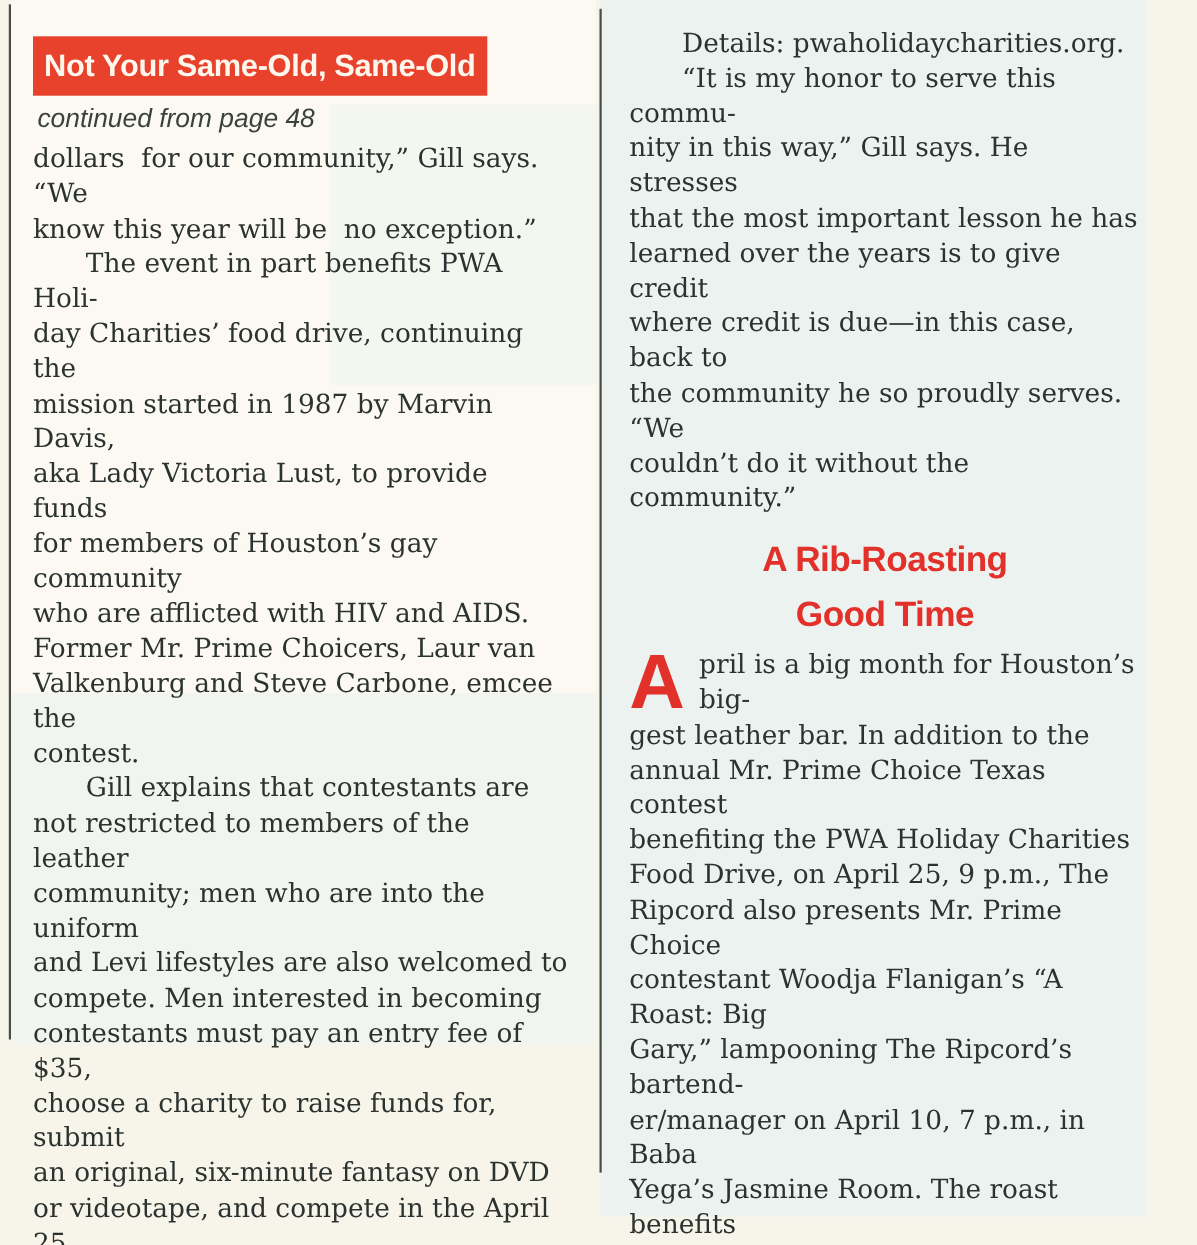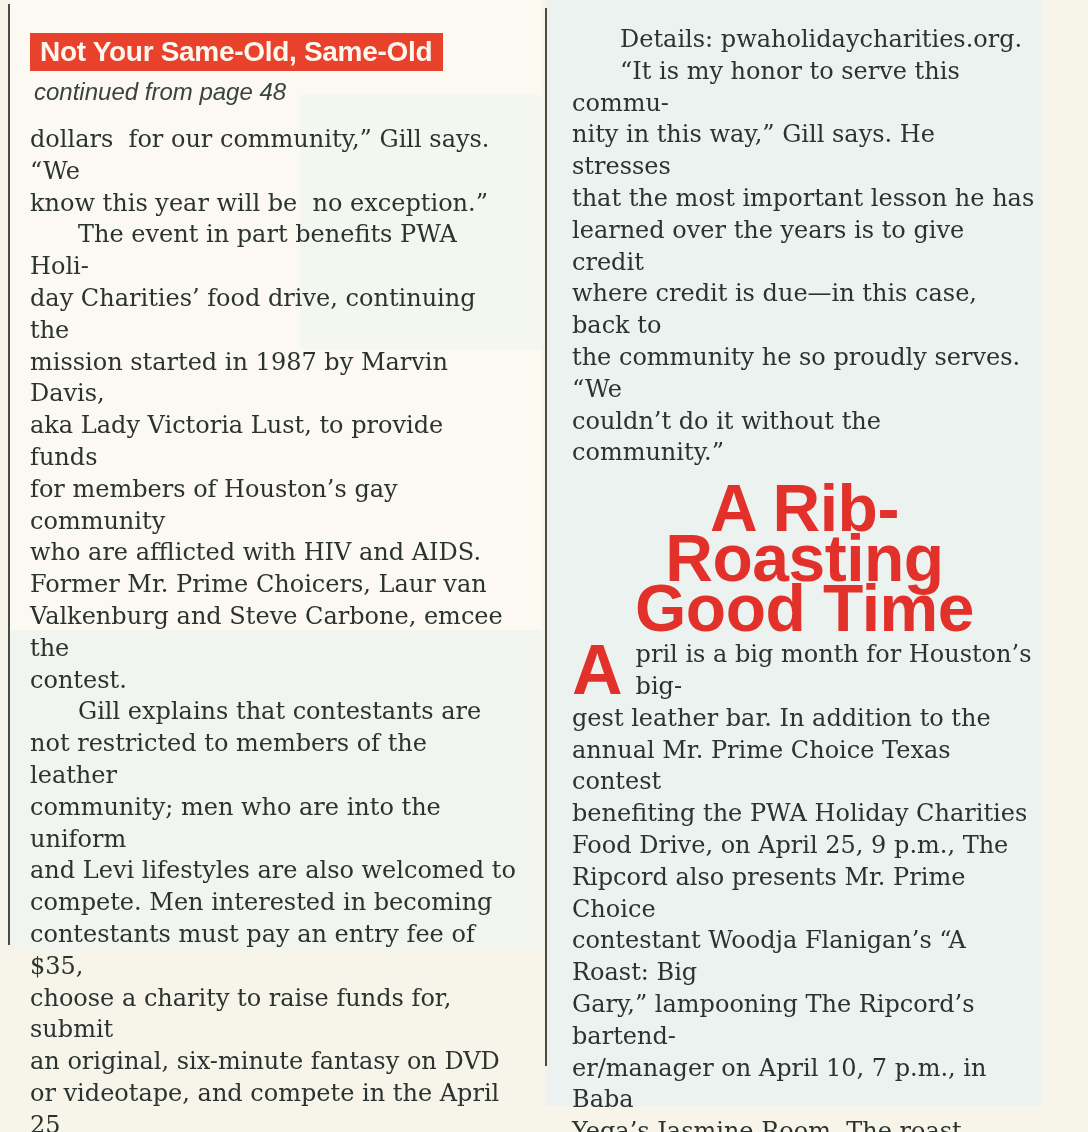--- a/index.html
+++ b/index.html
@@ -16,43 +16,43 @@
   .tint-a{left:10px;top:630px;width:532px;height:320px;background:#e9f0ed;opacity:.55;}
   .tint-b{left:300px;top:95px;width:242px;height:255px;background:#ebf2f0;opacity:.45;}
   
   .left-rule{left:8px;top:4px;width:2px;height:941px;background:#474c47;z-index:2;}
   .col-divider{left:545px;top:8px;width:2px;height:1058px;background:#474c47;z-index:2;}
   
   .left-col{left:30px;top:33px;width:488px;z-index:3;}
   .right-col{left:572px;top:24px;width:465px;z-index:3;}
   
   .banner{
-    width:403px;height:38px;background:#e8422d;
+    width:403px;height:54px;background:#e8422d;
     padding-left:10px;display:flex;align-items:center;
   }
   .banner-text{
     font-family:"Liberation Sans", sans-serif;font-weight:700;
     font-size:28px;letter-spacing:-0.3px;color:#fdf7ee;
     white-space:nowrap;
   }
   .continued{
     font-family:"Liberation Sans", sans-serif;font-style:italic;
     font-size:24px;color:#3a423e;margin:7px 0 0 4px;
   }
   
   .body{
     font-size:24px;line-height:31.8px;color:#2b3330;
     margin:0;white-space:pre-line;
   }
-  .left-col .body.first{margin-top:18px;}
+  .left-col .body.first{margin-top:7px;}
   .indent{text-indent:48px;}
   
   .headline{
     font-family:"Liberation Sans", sans-serif;font-weight:700;
-    font-size:66px;line-height:50px;color:#e2312a;
+    font-size:32px;line-height:50px;color:#e2312a;
     text-align:center;white-space:pre-line;
     margin:14px 0 6px 0;letter-spacing:-0.5px;
   }
   
   .dropcap{
     float:left;
     font-family:"Liberation Sans", sans-serif;font-weight:700;
     font-size:70px;line-height:56px;height:58px;
     color:#e2312a;margin:3px 13px 0 0;
   }

